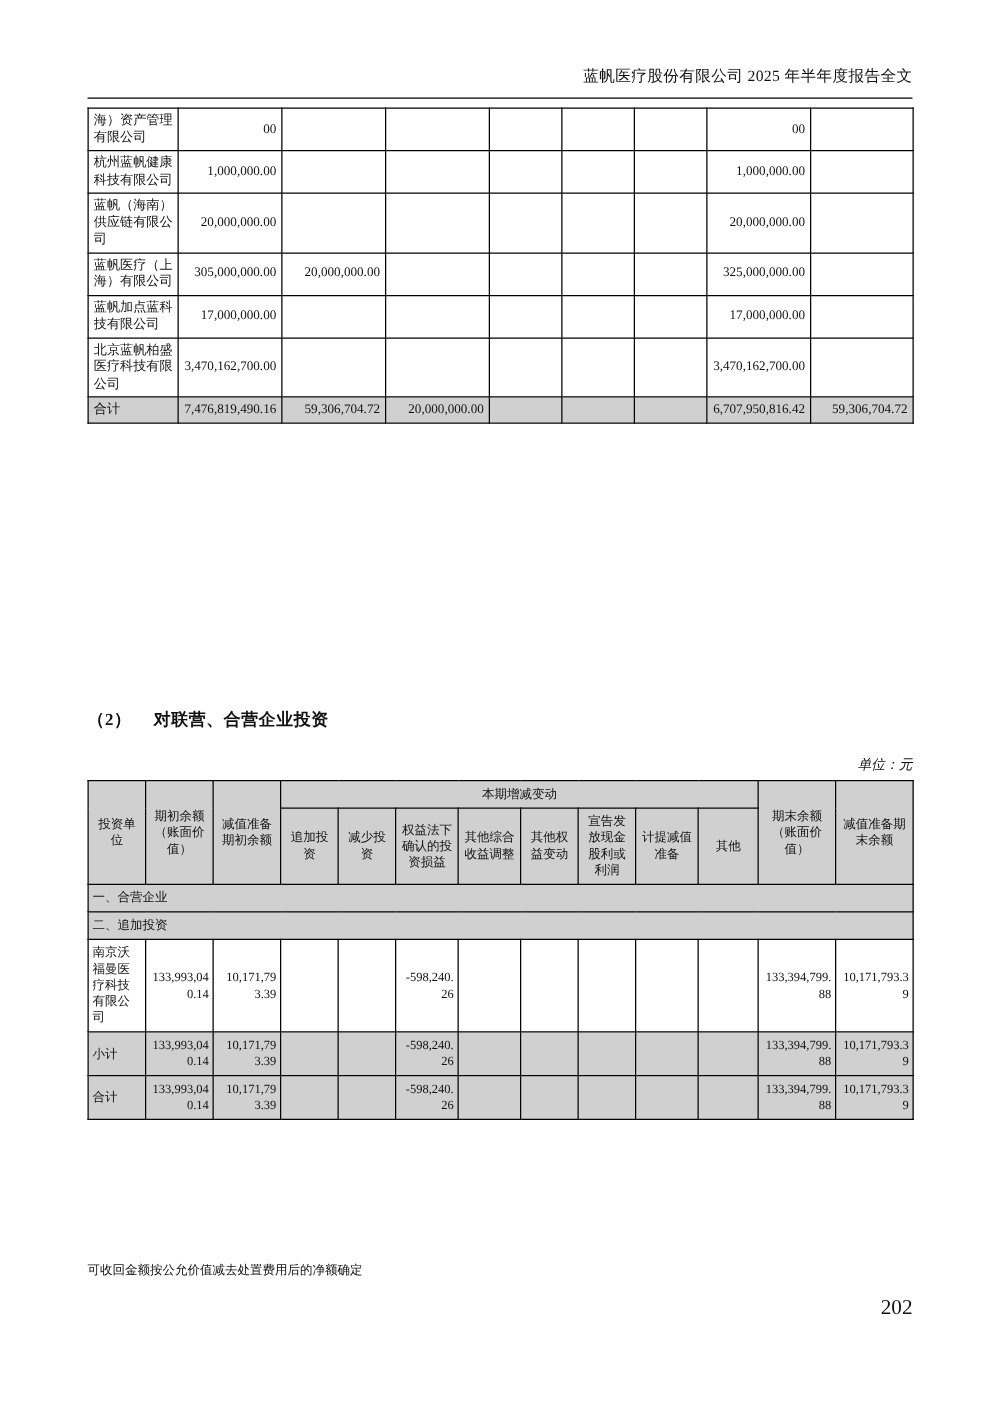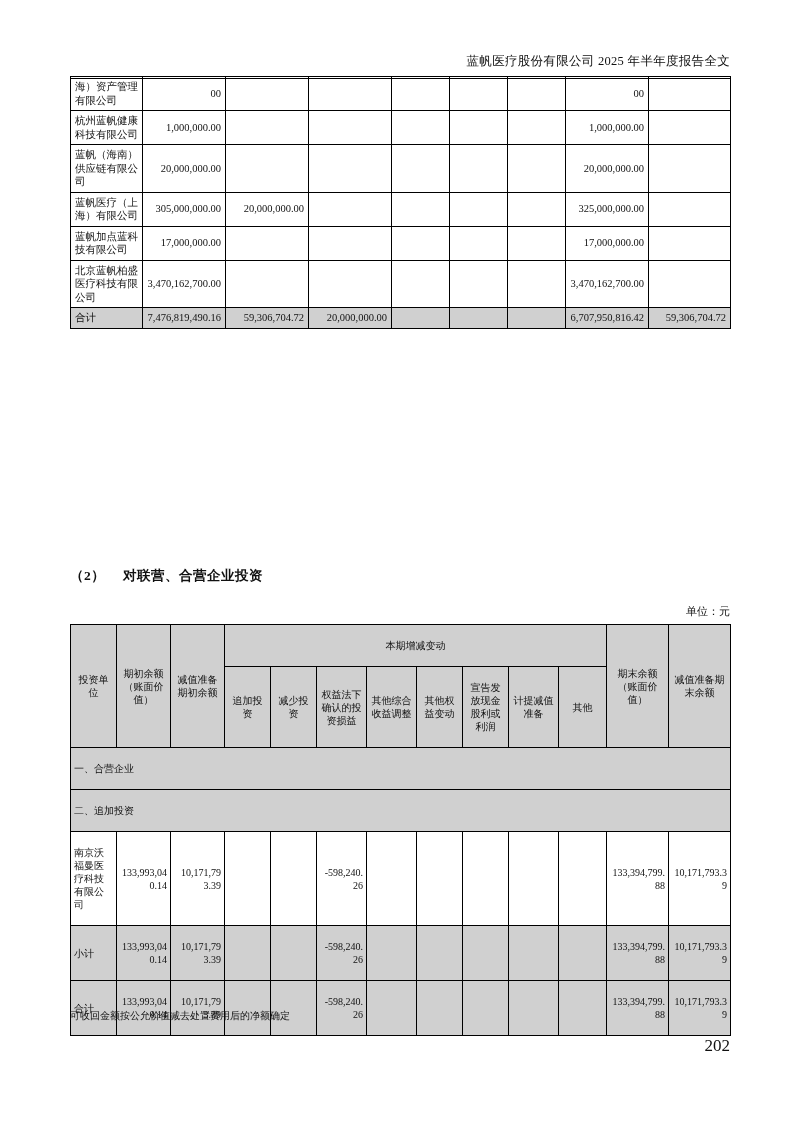--- a/index.html
+++ b/index.html
@@ -75,21 +75,21 @@
     background: #d0d0d0;
     text-align: center;
     vertical-align: middle;
   }
   .vt { vertical-align: top; }
 
   
   #table-subsidiaries-wrap {
     position: absolute;
     left: 70px;
-    top: 76px;
+    top: 86px;
     width: 660px;
   }
 
   
   .section-heading {
     position: absolute;
     left: 70px;
     top: 567px;
     font-size: 13.5px;
     font-weight: bold;
@@ -99,36 +99,37 @@
 
   
   .unit-note {
     position: absolute;
     left: 70px;
     top: 604px;
     width: 660px;
     text-align: right;
     font-size: 11px;
     color: #111;
+    font-style: italic;
   }
 
   
   #table-associates-wrap {
     position: absolute;
     left: 70px;
     top: 624px;
     width: 660px;
   }
   #table-associates-wrap table.doc-table {
     font-size: 10px;
     line-height: 13px;
   }
   #table-associates-wrap th,
   #table-associates-wrap td {
-    padding: 14px 3px;
+    padding: 4px 3px;
   }
   .hdr-vert {
     line-height: 13px;
   }
 
   
   .footnote {
     position: absolute;
     left: 70px;
     top: 1009px;

